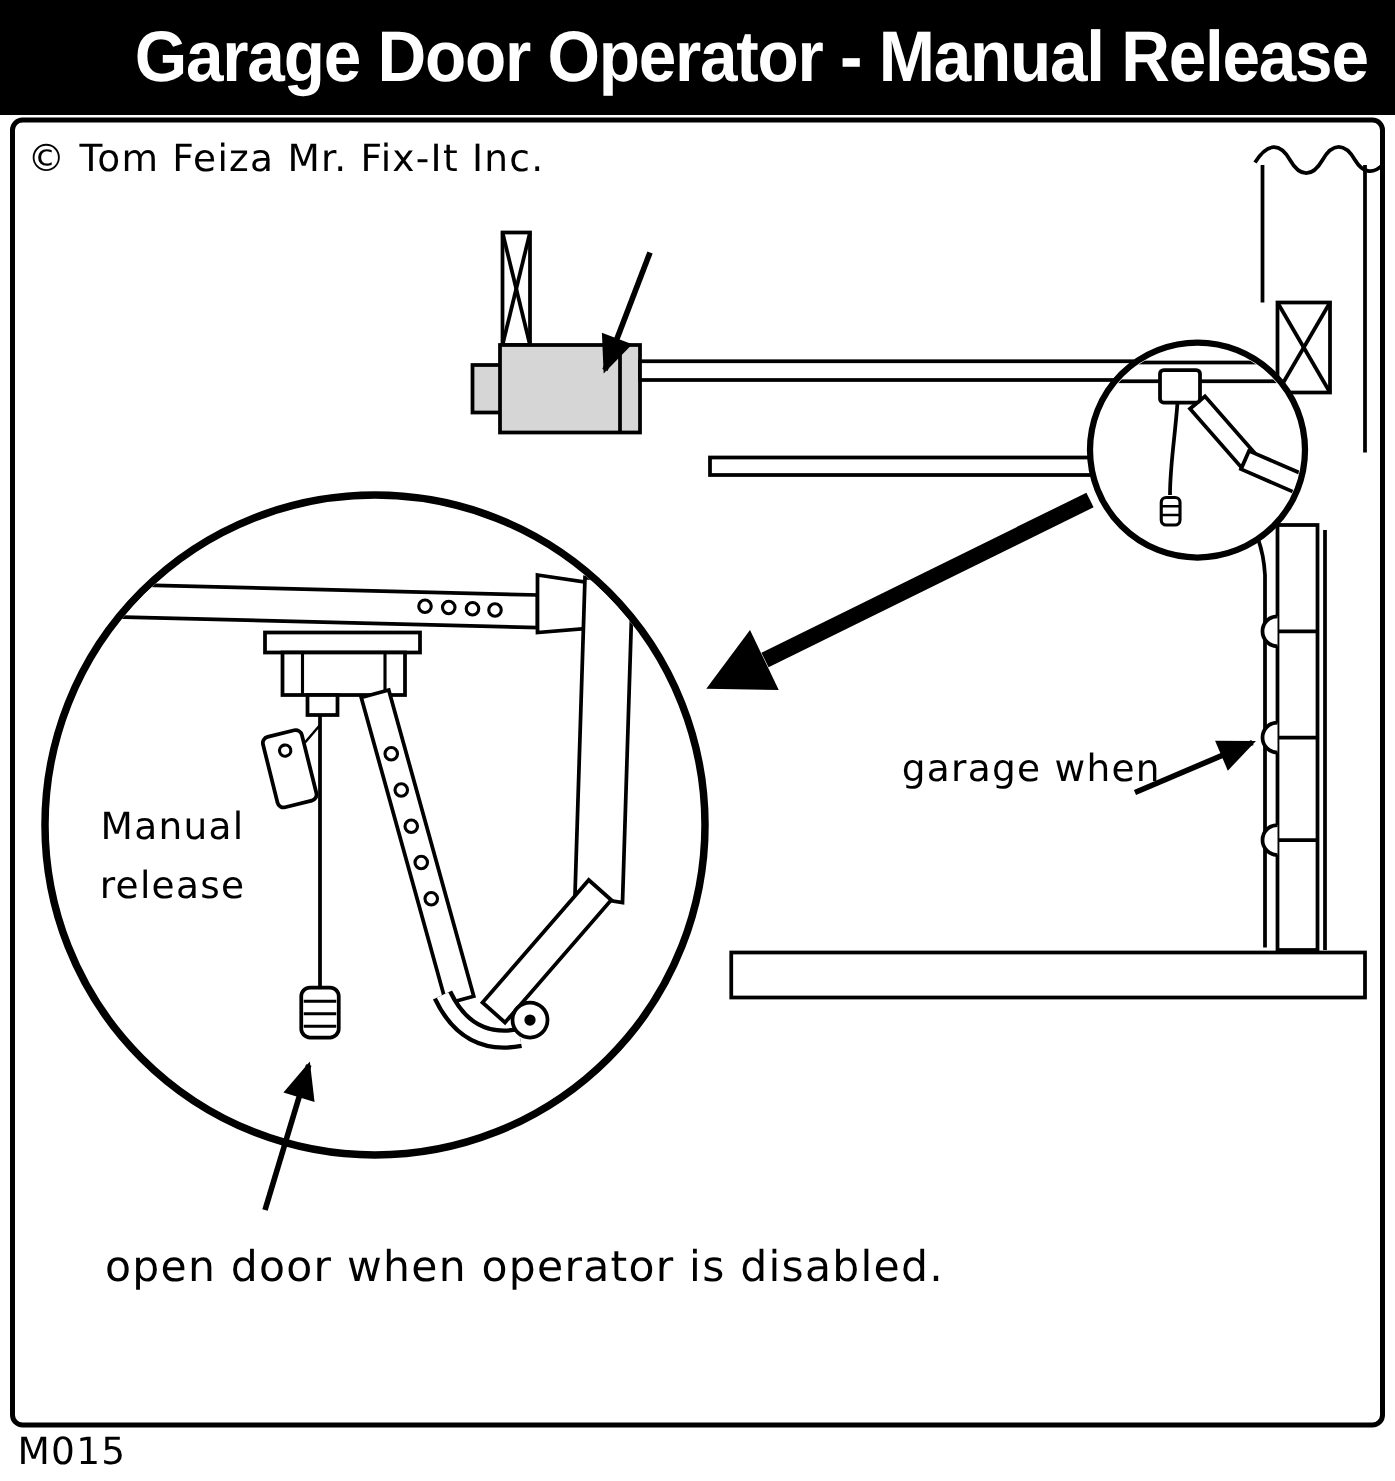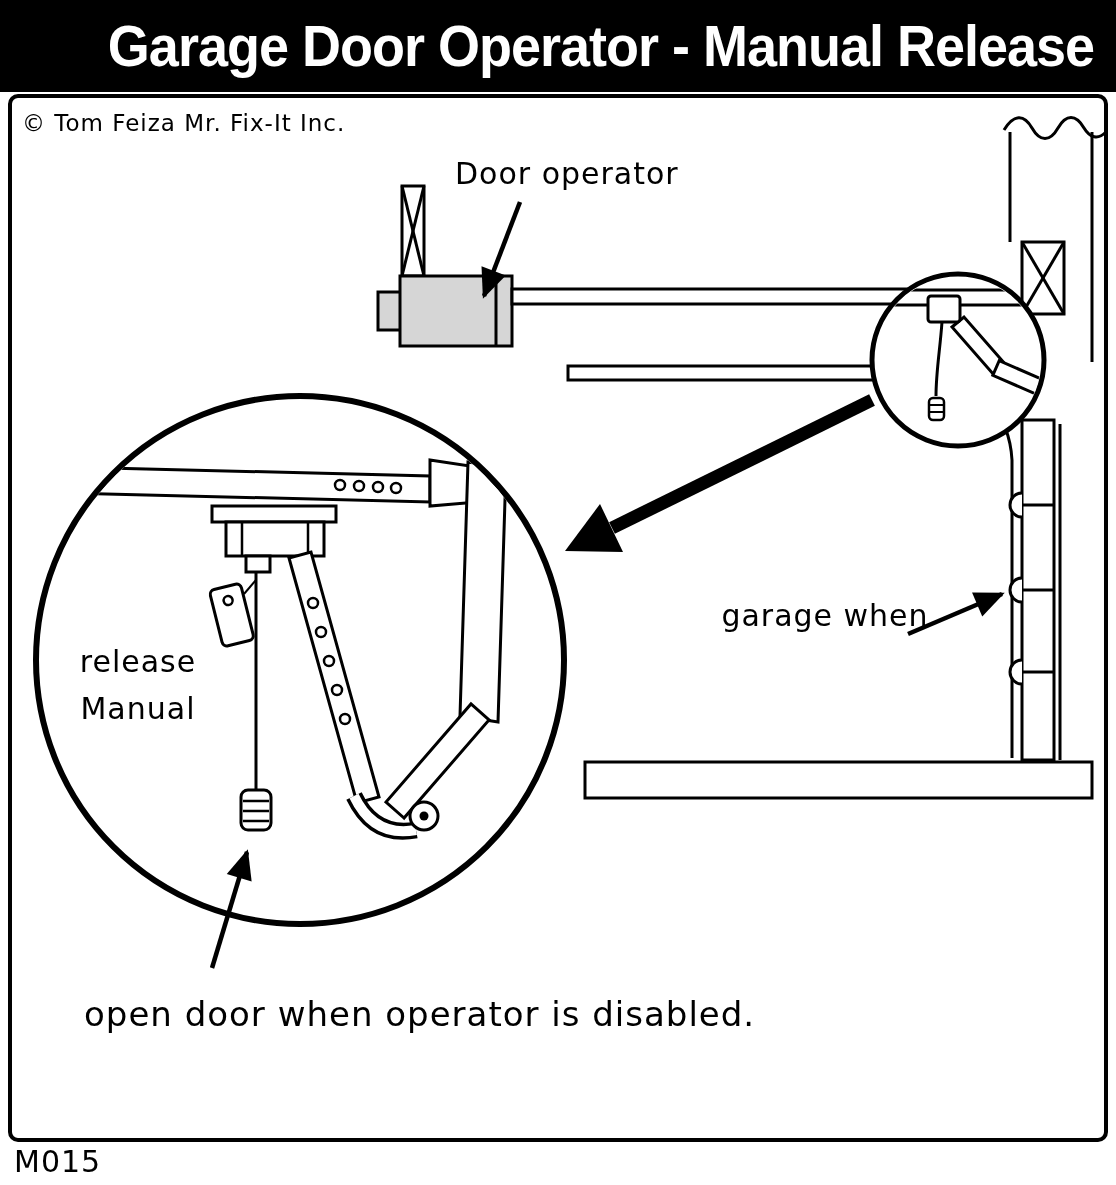--- a/index.html
+++ b/index.html
@@ -20,21 +20,21 @@
   .title-text{
     color:#fff;font-family:"Liberation Sans",sans-serif;font-weight:bold;
     font-size:54px;letter-spacing:-1px;white-space:nowrap;transform:scaleY(1.06);
   }
   .diagram-box{
     position:absolute;left:8px;top:94px;width:1092px;height:1040px;
     border:4px solid var(--ink);border-radius:10px;background:var(--background);
   }
   svg.art{position:absolute;left:0;top:0;}
   .txt{position:absolute;color:var(--ink);letter-spacing:1px;}
-  .copyright{left:22px;top:110px;font-size:23px;}
+  .copyright{left:22px;top:110px;font-size:30px;}
   .lbl-door-operator{left:455px;top:156px;font-size:30px;white-space:nowrap;}
   .lbl-manual{left:58px;top:638px;width:160px;text-align:center;font-size:30px;line-height:47px;}
   .lbl-sectional{left:705px;top:592px;width:240px;text-align:center;font-size:30px;line-height:47px;}
   .caption{left:84px;top:984px;font-size:34px;line-height:60px;}
   .caption .line{white-space:pre;}
   .code{left:14px;top:1144px;font-size:30px;letter-spacing:1px;text-align:center;}
   .line{display:block;}
 </style>
 </head>
 <body>
@@ -166,25 +166,24 @@
 
     <g stroke="var(--ink)" stroke-width="4.5" fill="none">
       <line x1="520" y1="202" x2="484" y2="296" marker-end="url(#arrowhead)"></line>
       <line x1="908" y1="634" x2="1002" y2="594" marker-end="url(#arrowhead)"></line>
       <line x1="212" y1="968" x2="247" y2="852" marker-end="url(#arrowhead)"></line>
     </g>
   </svg>
 
   <div class="txt copyright">© Tom Feiza Mr. Fix-It Inc.</div>
 
-  <div class="txt lbl-door-operator">Door operator</div>
 
   <div class="txt lbl-manual">
+    <span class="line">Manual</span>
     <span class="line">release</span>
-    <span class="line">Manual</span>
   </div>
 
   <div class="txt lbl-sectional">
     <span class="line">garage when</span>
   </div>
 
   <div class="txt caption">
     <span class="line">open door when operator is disabled.</span>
   </div>
 

